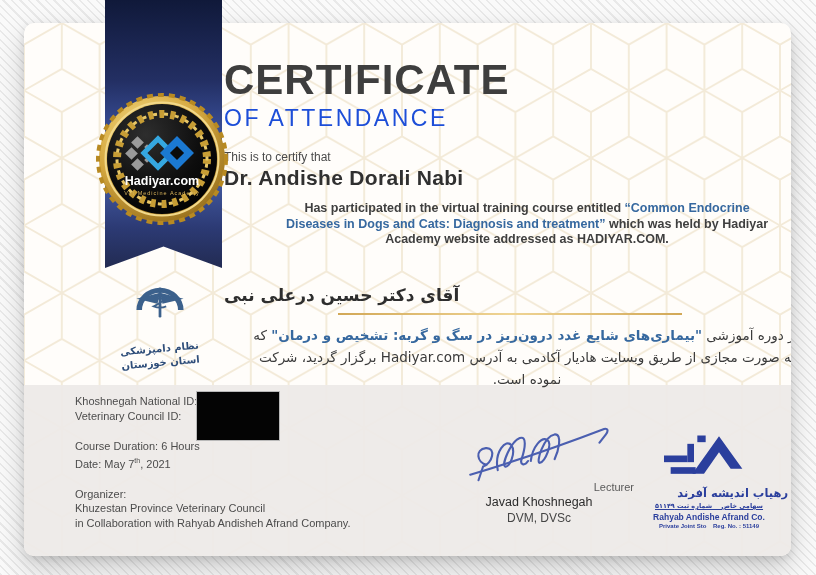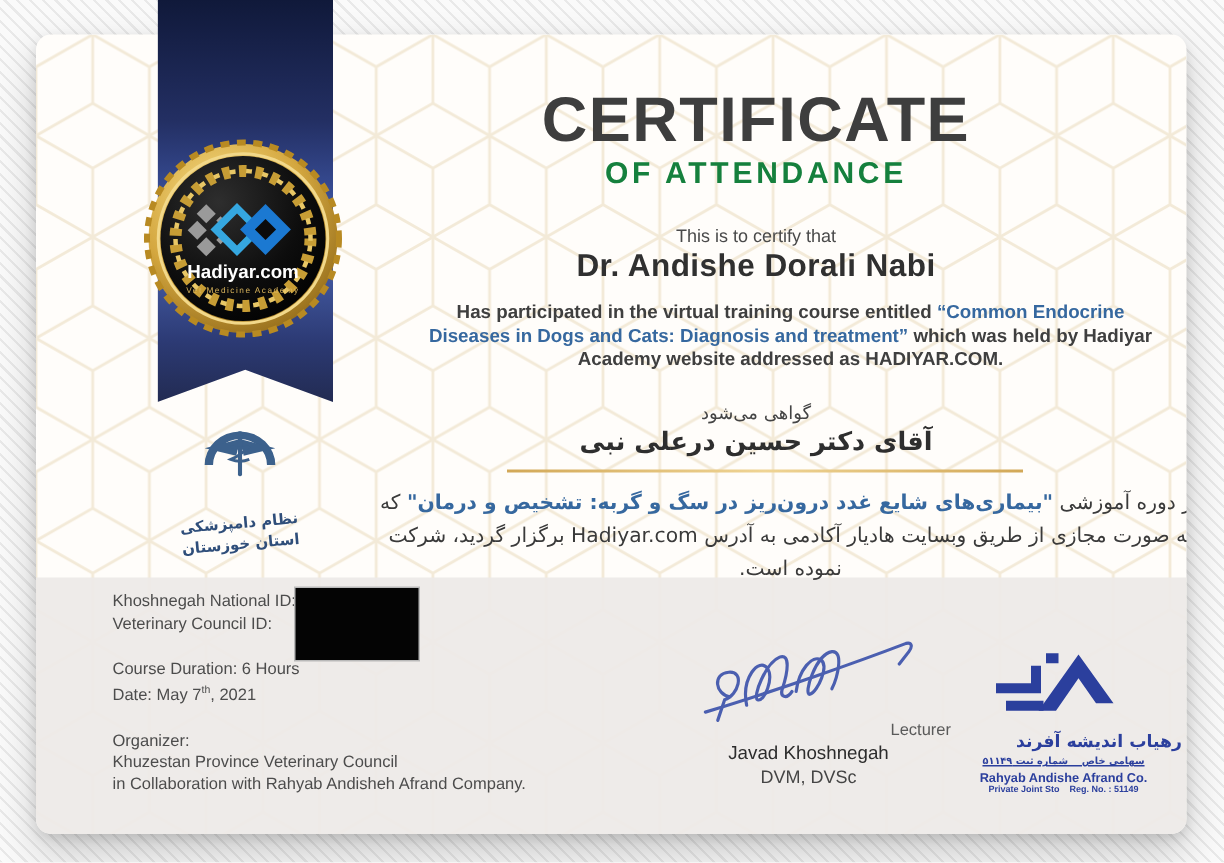--- a/index.html
+++ b/index.html
@@ -12,23 +12,23 @@
     position:absolute;inset:0;
     background:repeating-linear-gradient(45deg,#e9e9e9 0px,#e9e9e9 1.5px,#fafafa 1.5px,#fafafa 6px);
   }
   .card{
     position:absolute;left:24px;top:23px;width:767px;height:533px;
     background:#fffdfa;border-radius:10px;overflow:hidden;
     box-shadow:0 12px 28px rgba(0,0,0,.20),0 3px 8px rgba(0,0,0,.10);
   }
   .pattern-svg{position:absolute;inset:0;width:100%;height:100%;}
   .footer-band{position:absolute;left:0;top:362px;width:100%;height:171px;background:rgba(237,234,231,.93);}
-  .center-col{position:absolute;left:200px;width:560px;text-align:center;}
+  .center-col{position:absolute;left:200px;width:560px;text-align:left;}
   .title{top:34px;font-size:42px;font-weight:700;color:#3e3e3e;letter-spacing:1px;line-height:46px;}
-  .subtitle{top:82px;font-size:20px;font-weight:700;color:#15803d;letter-spacing:2.5px;}
+  .subtitle{top:82px;font-size:23px;font-weight:400;color:#1d4ed8;letter-spacing:2.5px;}
   .certify-line{top:127px;font-size:12px;color:#4a4a4a;}
   .name-en{top:143px;font-size:21px;font-weight:700;color:#303030;letter-spacing:.3px;}
   .para-en{position:absolute;left:253px;top:178px;width:500px;text-align:center;
     font-size:12.5px;line-height:15.5px;color:#3f3f3f;font-weight:600;}
   .blue{color:#36689f;}
   .fa{font-family:"DejaVu Sans",sans-serif;direction:rtl;}
   .fa-certify{top:245px;font-size:12px;color:#444;}
   .fa-name{top:262px;font-size:17px;font-weight:700;color:#2e2e2e;}
   .gold-line{position:absolute;left:314px;top:290px;width:344px;height:2px;
     background:linear-gradient(90deg,#d2a857,#efd494,#d2a857);}
@@ -80,21 +80,20 @@
   <div class="footer-band"></div>
 
   <div class="center-col title">CERTIFICATE</div>
   <div class="center-col subtitle">OF ATTENDANCE</div>
 
   <div class="center-col certify-line">This is to certify that</div>
   <div class="center-col name-en">Dr. Andishe Dorali Nabi</div>
 
   <div class="para-en"><span>Has participated in the virtual training course entitled </span><span class="blue">“Common Endocrine Diseases in Dogs and Cats: Diagnosis and treatment”</span><span> which was held by Hadiyar Academy website addressed as HADIYAR.COM.</span></div>
 
-  <div class="center-col fa fa-certify" lang="fa">گواهی می‌شود</div>
   <div class="center-col fa fa-name" lang="fa">آقای دکتر حسین درعلی نبی</div>
   <div class="gold-line"></div>
 
   <div class="para-fa fa" lang="fa"><span>در دوره آموزشی </span><span class="blue">"بیماری‌های شایع غدد درون‌ریز در سگ و گربه: تشخیص و درمان"</span><span> که به صورت مجازی از طریق وبسایت هادیار آکادمی به آدرس Hadiyar.com برگزار گردید، شرکت نموده است.</span></div>
 
   <div class="vet-logo">
     <svg width="62" height="50" viewBox="0 0 100 80" xmlns="http://www.w3.org/2000/svg">
       <path d="M12 40 a38 36 0 0 1 76 0 l-9 0 a29 28 0 0 0 -58 0 z" fill="#3c618c"></path>
       <path d="M50 12 L12 22 L46 30 Z" fill="#3c618c"></path>
       <path d="M50 12 L88 22 L54 30 Z" fill="#3c618c"></path>

